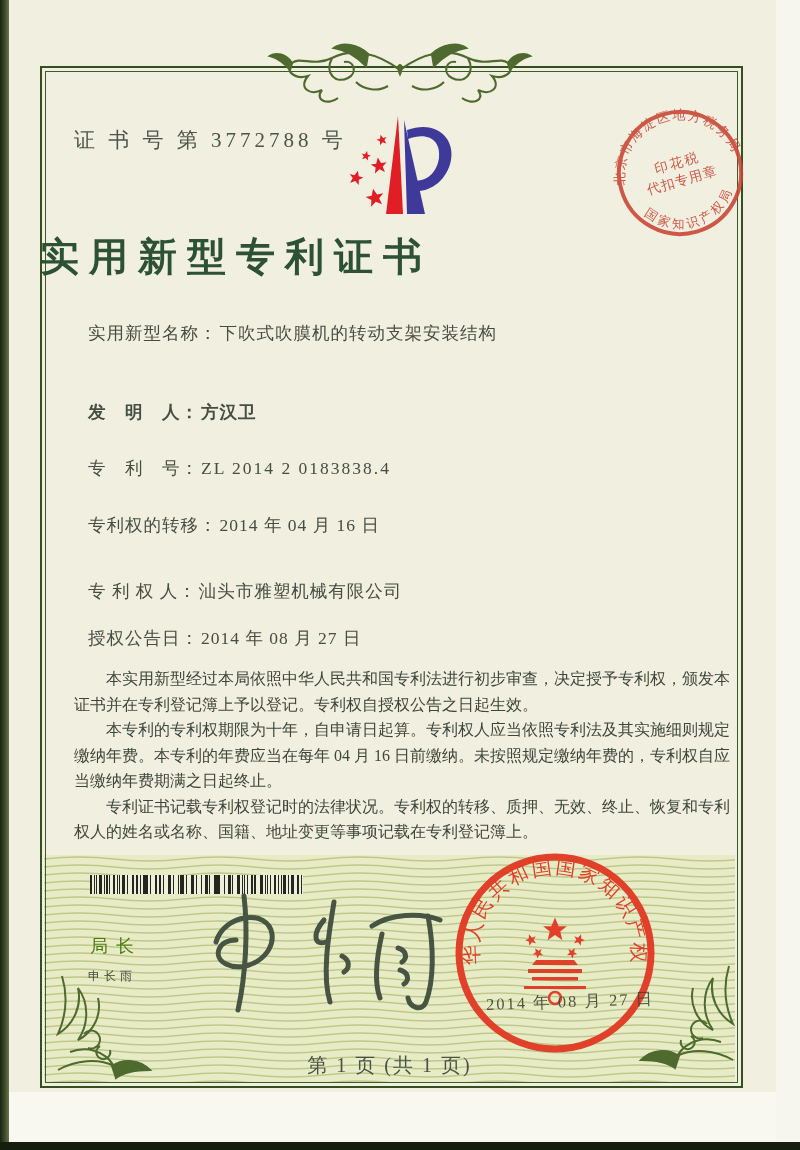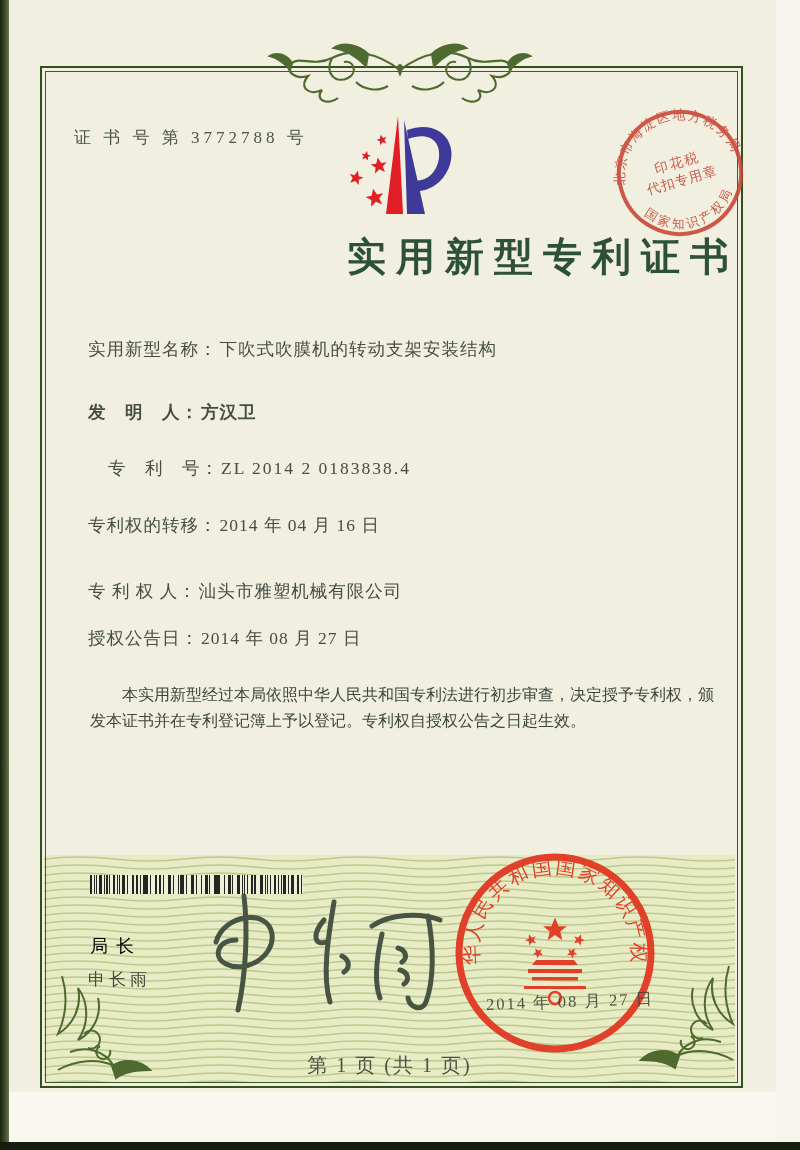--- a/index.html
+++ b/index.html
@@ -11,38 +11,38 @@
   .edge-left{left:0;top:0;width:9px;height:1150px;
      background:linear-gradient(90deg,#18230f,#41512f 60%,#6a7550);}
   .edge-bottom{left:0;top:1142px;width:800px;height:8px;background:#141d0e;}
   .bottom-margin{left:9px;top:1092px;width:767px;height:50px;background:#f8f8f0;}
   
   .frame{left:40px;top:66px;width:699px;height:1018px;border:2px solid #32511f;}
   .frame::after{content:"";position:absolute;inset:3px;border:1px solid #3d5a28;}
   
   .band{left:44px;top:855px;width:691px;height:227px;}
   
-  .certno{left:74px;top:126px;font-size:17px;letter-spacing:4px;color:#4b554b;}
-  .title{left:40px;top:230px;width:699px;text-align:right;font-size:39px;
+  .certno{left:74px;top:126px;font-size:21px;letter-spacing:4px;color:#4b554b;}
+  .title{left:40px;top:230px;width:699px;text-align:left;font-size:39px;
          font-weight:600;letter-spacing:10px;color:#2d5134;}
   .row{left:88px;font-size:17.5px;color:#454e44;letter-spacing:1px;white-space:nowrap;}
   .row .lbl{display:inline-block;}
   .row .val{margin-left:2px;}
   .body-text{left:74px;top:666px;width:656px;font-size:16px;line-height:25.5px;
          color:#3d463c;text-align:justify;}
-  .body-text p{margin:16px;text-indent:2em;}
+  .body-text p{margin:0;text-indent:2em;}
   .barcode{left:90px;top:875px;width:213px;height:19px;background-color:#eef0da;
     background-image:
       repeating-linear-gradient(90deg,#23271f 0 2px,transparent 2px 4px,#23271f 4px 5px,
         transparent 5px 9px,#23271f 9px 12px,transparent 12px 14px,#23271f 14px 15px,
         transparent 15px 19px,#23271f 19px 20px,transparent 20px 23px),
       repeating-linear-gradient(90deg,transparent 0 6px,#23271f 6px 7px,transparent 7px 16px,
         #23271f 16px 18px,transparent 18px 29px,#23271f 29px 30px,transparent 30px 37px);}
-  .signer-title{left:90px;top:934px;font-size:18px;letter-spacing:8px;color:#000000;}
-  .signer-name{left:88px;top:968px;font-size:17px;letter-spacing:4px;color:#3f4a40;}
+  .signer-title{left:90px;top:934px;font-size:18px;letter-spacing:8px;color:#4d7c0f;}
+  .signer-name{left:88px;top:968px;font-size:12px;letter-spacing:4px;color:#3f4a40;}
   .signature{left:182px;top:890px;}
   .seal{left:452px;top:850px;}
   .seal-date{left:486px;top:991px;font-size:16.5px;letter-spacing:2px;color:#3f4434;
      transform:rotate(-2deg);opacity:.9;z-index:5;}
   .footer{left:40px;top:1052px;width:699px;text-align:center;font-size:20px;
      letter-spacing:2px;color:#4a5246;}
   .flourish-top{left:248px;top:36px;}
   .flourish-bl{left:48px;top:972px;}
   .flourish-br{left:628px;top:962px;}
   svg{display:block;}
@@ -143,41 +143,43 @@
         <textPath href="#bp" startOffset="50%" text-anchor="middle">国家知识产权局</textPath>
       </text>
       <text x="70" y="64" font-size="13.5" letter-spacing="2" text-anchor="middle">印花税</text>
       <text x="70" y="82" font-size="13.5" letter-spacing="1" text-anchor="middle">代扣专用章</text>
     </g>
   </svg>
 </div>
 
 <div class="abs title">实用新型专利证书</div>
 
-<div class="abs row" style="top:337px;">
+<div class="abs row" style="top:321px;">
   <span class="lbl">实用新型名称：</span><span class="val">下吹式吹膜机的转动支架安装结构</span>
 </div>
 <div class="abs row" style="top:400px;font-weight:bold;">
   <span class="lbl">发　明　人：</span><span class="val">方汉卫</span>
 </div>
-<div class="abs row" style="top:456px;margin-left:20px;">
+<div class="abs row" style="top:456px;">
   <span class="lbl">专　利　号：</span><span class="val" style="letter-spacing:2px;">ZL 2014 2 0183838.4</span>
 </div>
 <div class="abs row" style="top:513px;">
   <span class="lbl">专利权的转移：</span><span class="val">2014 年 04 月 16 日</span>
 </div>
 <div class="abs row" style="top:570px;margin-top:9px;">
   <span class="lbl">专 利 权 人：</span><span class="val">汕头市雅塑机械有限公司</span>
 </div>
 <div class="abs row" style="top:626px;text-align:center;">
   <span class="lbl">授权公告日：</span><span class="val">2014 年 08 月 27 日</span>
 </div>
 
 <div class="abs body-text">
   <p>本实用新型经过本局依照中华人民共和国专利法进行初步审查，决定授予专利权，颁发本证书并在专利登记簿上予以登记。专利权自授权公告之日起生效。</p>
+  <p>本专利的专利权期限为十年，自申请日起算。专利权人应当依照专利法及其实施细则规定缴纳年费。本专利的年费应当在每年 04 月 16 日前缴纳。未按照规定缴纳年费的，专利权自应当缴纳年费期满之日起终止。</p>
+  <p>专利证书记载专利权登记时的法律状况。专利权的转移、质押、无效、终止、恢复和专利权人的姓名或名称、国籍、地址变更等事项记载在专利登记簿上。</p>
 </div>
 
 <div class="abs barcode"></div>
 
 <div class="abs signer-title">局长</div>
 <div class="abs signer-name">申长雨</div>
 
 <div class="abs signature">
   <svg width="280" height="125" viewBox="0 0 280 125">
     <g stroke="#3b493a" stroke-width="5" stroke-linecap="round" fill="none" opacity=".92">

